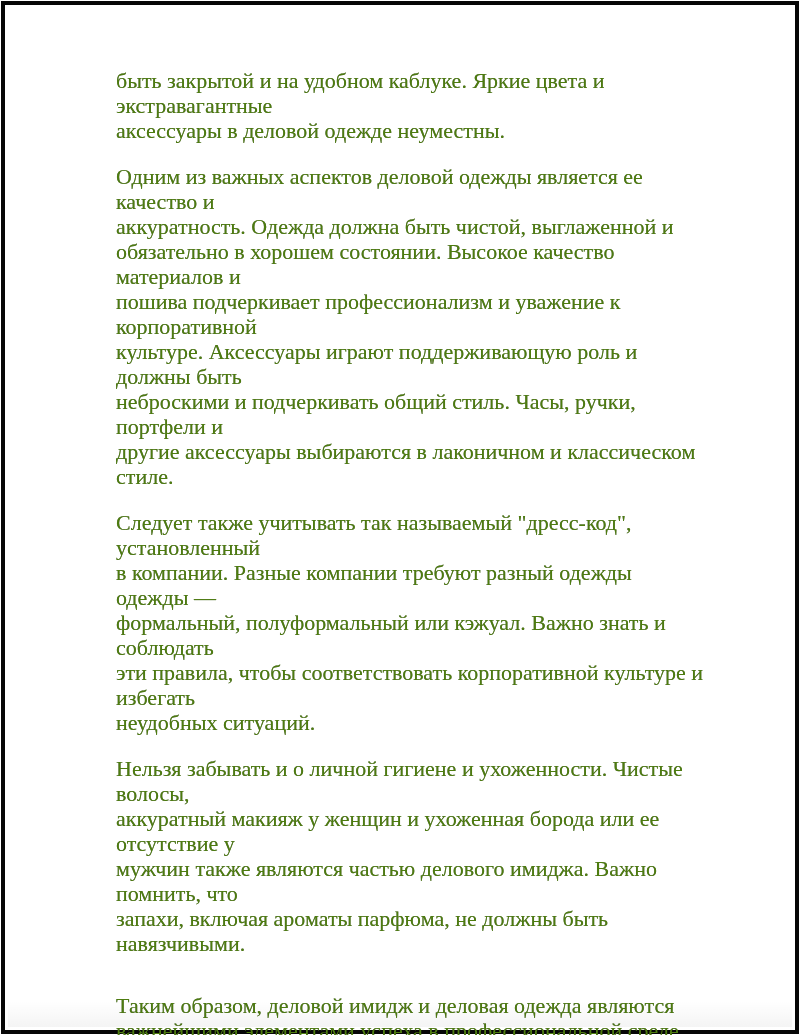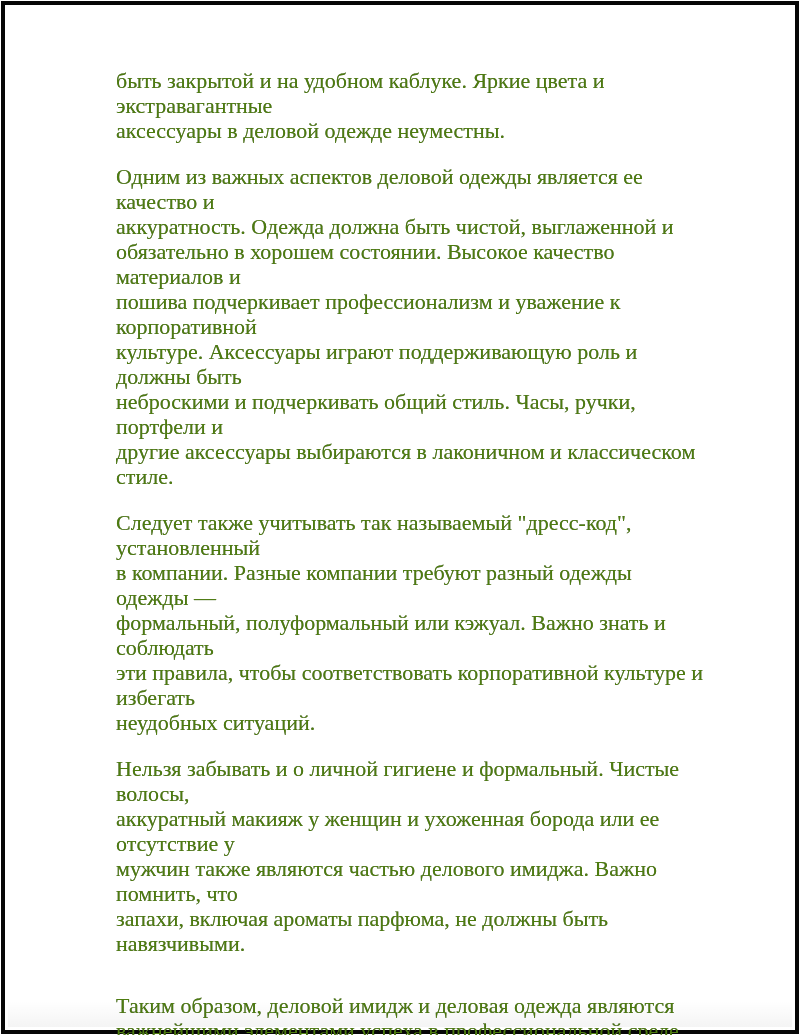--- a/index.html
+++ b/index.html
@@ -73,21 +73,21 @@
 обязательно в хорошем состоянии. Высокое качество материалов и
 пошива подчеркивает профессионализм и уважение к корпоративной
 культуре. Аксессуары играют поддерживающую роль и должны быть
 неброскими и подчеркивать общий стиль. Часы, ручки, портфели и
 другие аксессуары выбираются в лаконичном и классическом стиле.</p>
     <p>Следует также учитывать так называемый "дресс-код", установленный
 в компании. Разные компании требуют разный одежды одежды —
 формальный, полуформальный или кэжуал. Важно знать и соблюдать
 эти правила, чтобы соответствовать корпоративной культуре и избегать
 неудобных ситуаций.</p>
-    <p>Нельзя забывать и о личной гигиене и формальный. Чистые волосы,
+    <p>Нельзя забывать и о личной гигиене и ухоженности. Чистые волосы,
 аккуратный макияж у женщин и ухоженная борода или ее отсутствие у
 мужчин также являются частью делового имиджа. Важно помнить, что
 запахи, включая ароматы парфюма, не должны быть навязчивыми.</p>
     <p>Таким образом, деловой имидж и деловая одежда являются
 важнейшими элементами успеха в профессиональной среде. Они не
 только формируют первое впечатление, но и оказывают влияние на
 отношения в коллективе, восприятие руководства и партнеров.
 Соблюдение делового дресс-кода, внимание к деталям и забота о
 внешнем виде позволяют успешно интегрироваться в деловую среду и
 способствуют карьерному росту.</p>

